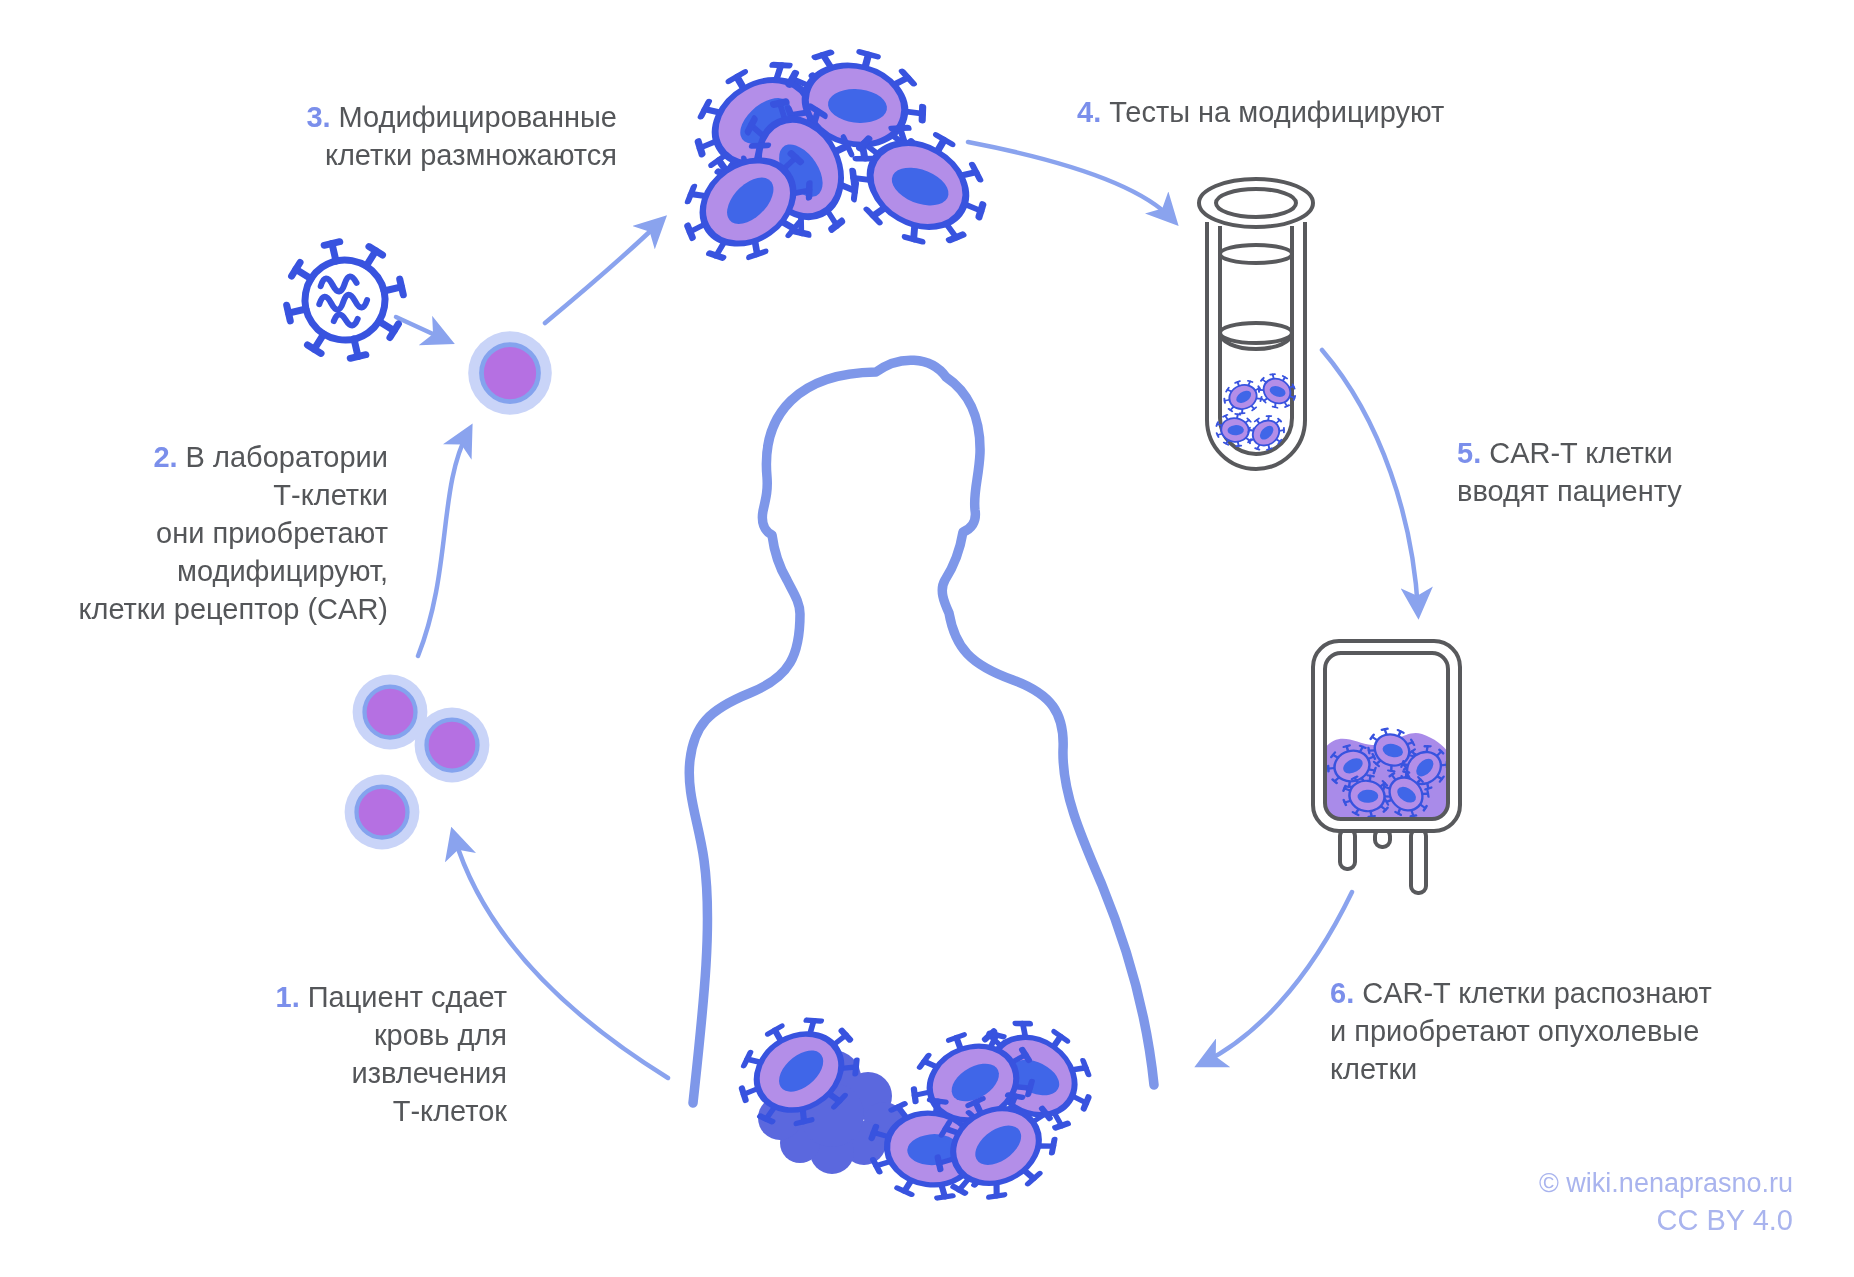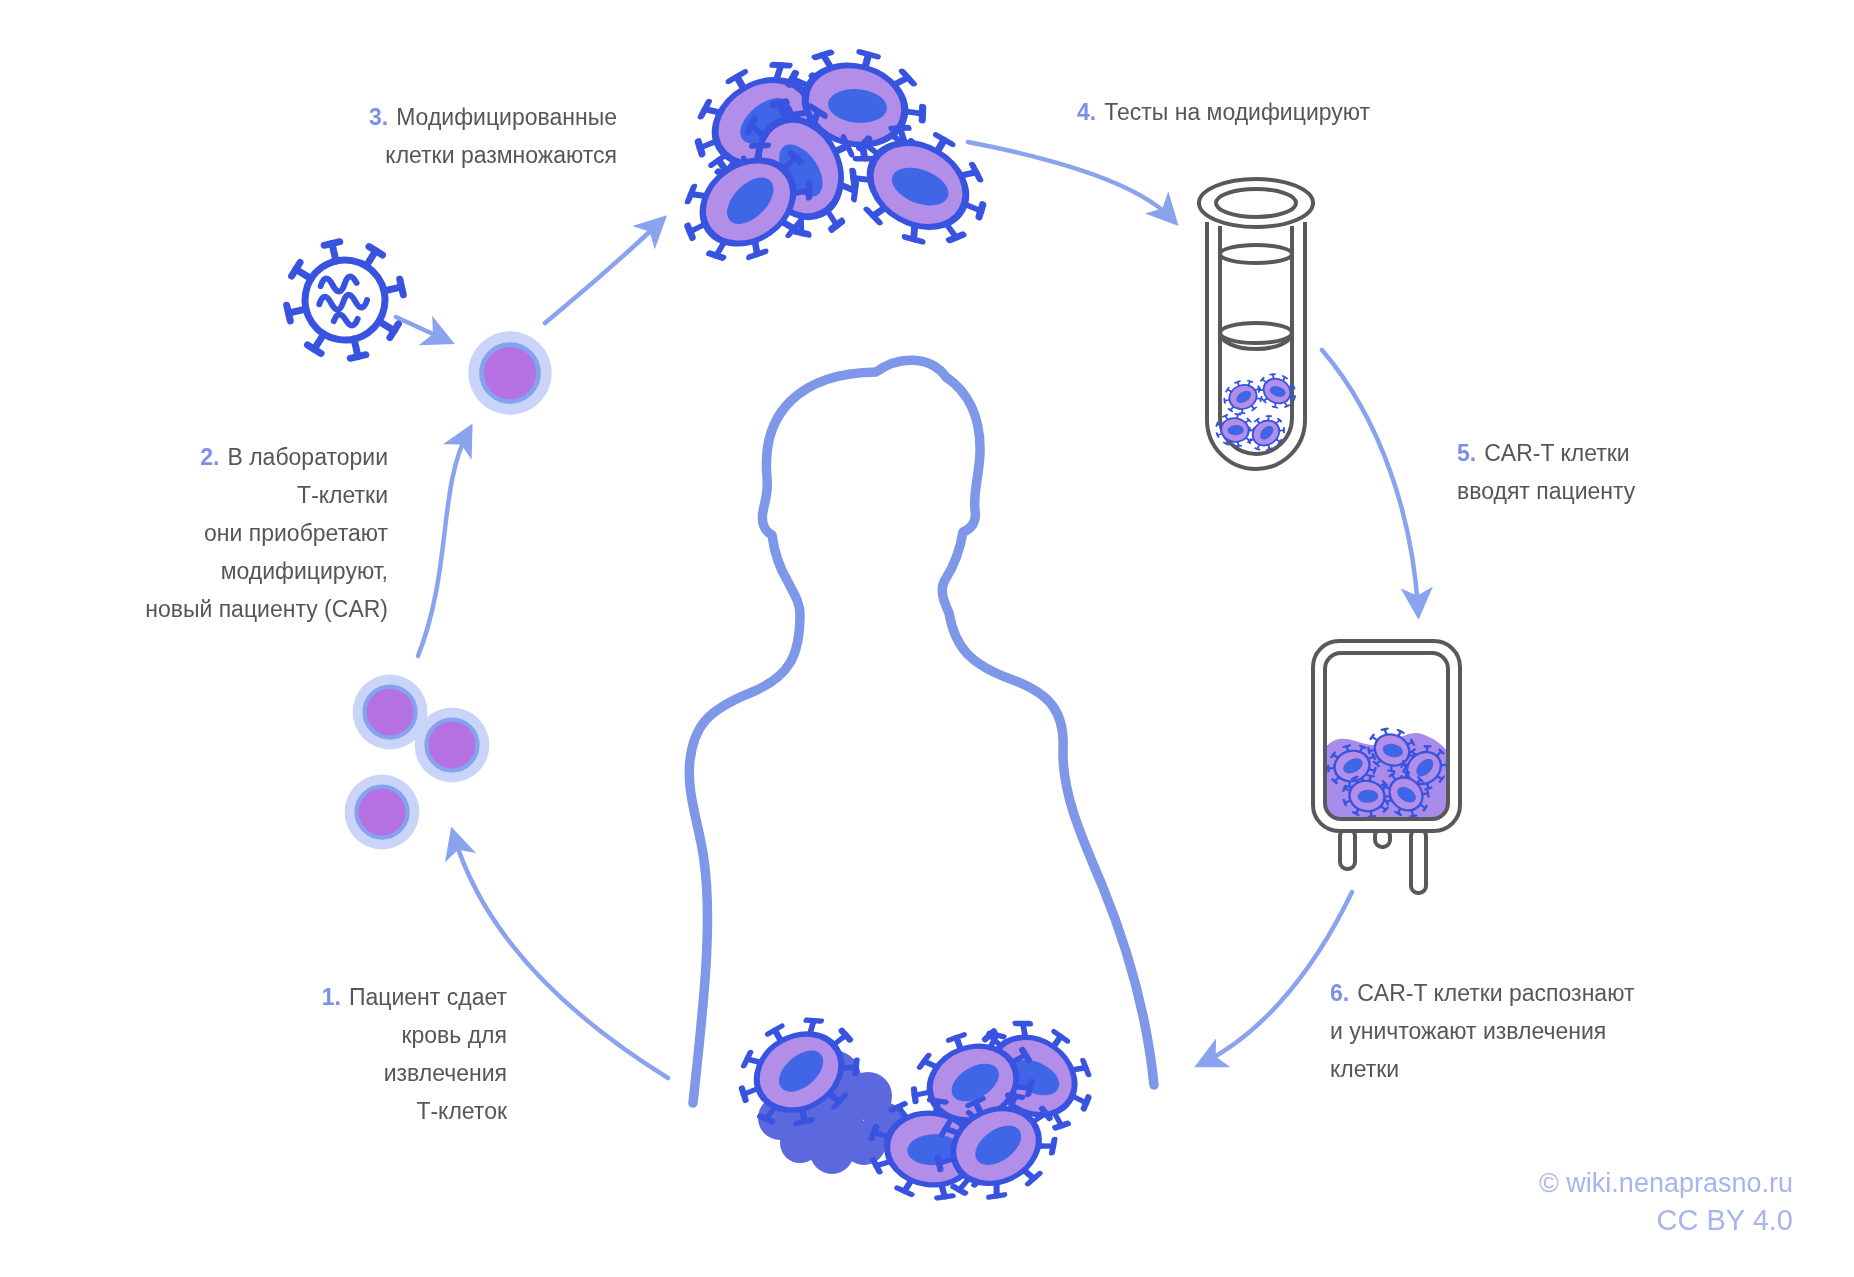--- a/index.html
+++ b/index.html
@@ -1,21 +1,21 @@
 <!DOCTYPE html>
 <html style="--text: #545659; --accent: #7b8feb; --arrow: #8aa3ee; --silhouette: #7e97e9; --outline_blue: #3853df; --nucleus_blue: #4066e8; --cell_body_purple: #b38ee8; --halo: #c9d4f8; --halo_ring: #84a3ee; --t_cell_core: #b570e2; --tumor: #5b68de; --gray_outline: #58595c; --bag_liquid: #a98be9; --watermark: #a9b4ee;"><head>
 <meta charset="utf-8">
 <style>
   html,body{margin:0;padding:0;}
   body{
     width:1854px;height:1277px;position:relative;background:#ffffff;
     font-family:"Liberation Sans","DejaVu Sans",sans-serif;overflow:hidden;
   }
   #diagram{position:absolute;left:0;top:0;}
-  .step{position:absolute;font-size:23px;line-height:38px;color:var(--text,#545659);}
+  .step{position:absolute;font-size:29px;line-height:38px;color:var(--text,#545659);}
   .step .line{white-space:nowrap;}
   .step .num{color:var(--accent,#7b8feb);font-weight:700;margin-right:8px;}
   .right{text-align:right;}
   .watermark{position:absolute;left:1290px;top:1163px;width:503px;text-align:right;color:var(--watermark,#a9b4ee);}
   .wm1{font-size:27px;line-height:41px;white-space:nowrap;}
   .wm2{font-size:29px;line-height:33px;white-space:nowrap;}
 
   
   .arrow{fill:none;stroke:var(--arrow,#8aa3ee);stroke-width:4.5;stroke-linecap:round;}
   .ah-fill{fill:var(--arrow,#8aa3ee);}
@@ -197,39 +197,39 @@
   <div class="line">кровь для</div>
   <div class="line">извлечения</div>
   <div class="line">Т-клеток</div>
 </div>
 
 <div class="step right" style="left:28px;top:438px;width:360px;">
   <div class="line"><span class="num">2.</span><span>В лаборатории</span></div>
   <div class="line">Т-клетки</div>
   <div class="line">они приобретают</div>
   <div class="line">модифицируют,</div>
-  <div class="line">новый пациенту (CAR)</div>
+  <div class="line">клетки рецептор (CAR)</div>
 </div>
 
 <div class="step right" style="left:257px;top:98px;width:360px;">
   <div class="line"><span class="num">3.</span><span>Модифицированные</span></div>
   <div class="line">клетки размножаются</div>
 </div>
 
 <div class="step" style="left:1077px;top:93px;width:520px;">
   <div class="line"><span class="num">4.</span><span>Тесты на модифицируют</span></div>
 </div>
 
 <div class="step" style="left:1457px;top:434px;width:340px;">
   <div class="line"><span class="num">5.</span><span>CAR-T клетки</span></div>
   <div class="line">вводят пациенту</div>
 </div>
 
 <div class="step" style="left:1330px;top:974px;width:470px;">
   <div class="line"><span class="num">6.</span><span>CAR-T клетки распознают</span></div>
-  <div class="line">и уничтожают извлечения</div>
+  <div class="line">и приобретают опухолевые</div>
   <div class="line">клетки</div>
 </div>
 
 <div class="watermark">
   <div class="wm1">© wiki.nenaprasno.ru</div>
   <div class="wm2">CC BY 4.0</div>
 </div>
 
 </body></html>

